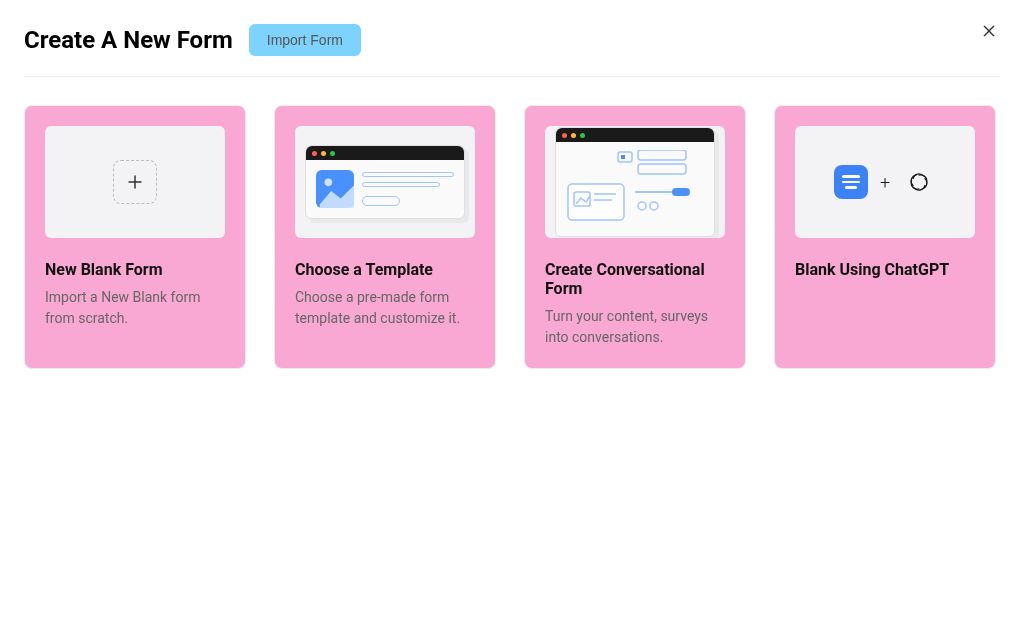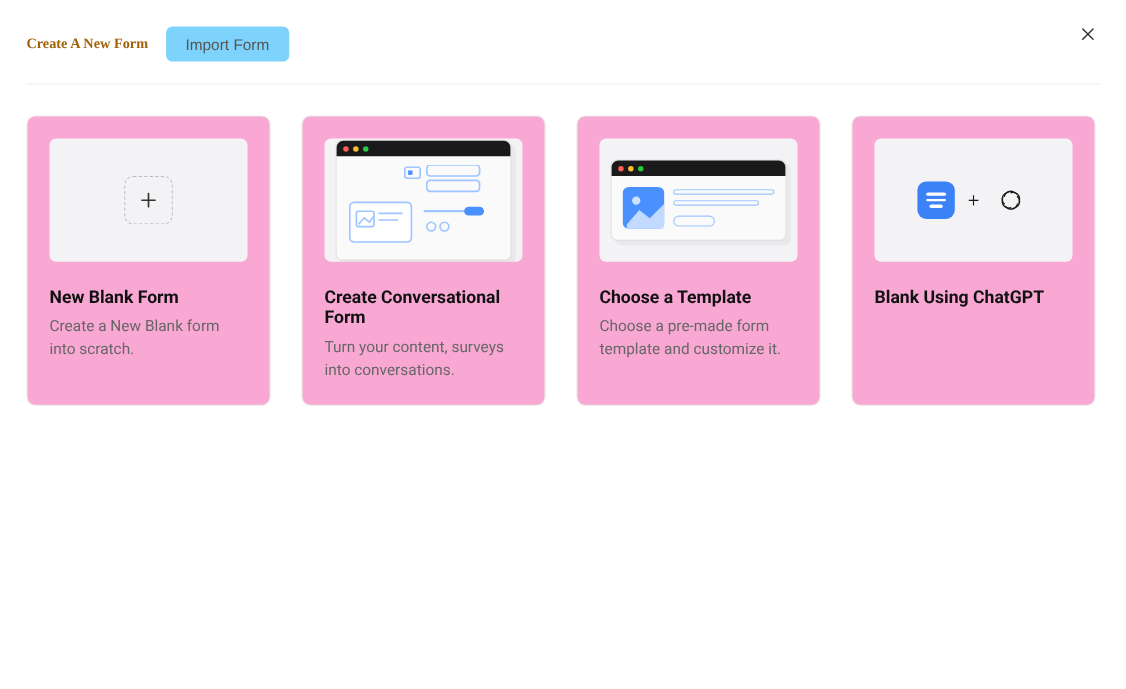--- a/index.html
+++ b/index.html
@@ -16,24 +16,23 @@
       position: relative;
     }
     .header {
       display: flex;
       align-items: center;
       gap: 16px;
       padding-bottom: 20px;
       border-bottom: 1px solid #eee;
     }
     .title {
-      font-size: 13px;
+      font-size: 24px;
       font-weight: 700;
-      color: #a16207;
-      font-family: Liberation Serif, serif;
+      color: #000000;
     }
     .import-btn {
       background: #7dd3fc;
       border: none;
       border-radius: 6px;
       padding: 8px 18px;
       font-size: 14px;
       color: #555;
       cursor: pointer;
     }
@@ -201,21 +200,47 @@
     <div class="card">
       <div class="preview">
         <div class="plus-box">
           <svg width="18" height="18" viewBox="0 0 24 24" fill="none" stroke="#333" stroke-width="2" stroke-linecap="round">
             <line x1="12" y1="4" x2="12" y2="20"></line>
             <line x1="4" y1="12" x2="20" y2="12"></line>
           </svg>
         </div>
       </div>
       <div class="card-title">New Blank Form</div>
-      <div class="card-desc">Create a New Blank form into scratch.</div>
+      <div class="card-desc">Import a New Blank form from scratch.</div>
+    </div>
+
+    <div class="card">
+      <div class="preview">
+        <div class="browser">
+          <div class="browser-bar">
+            <span class="dot r"></span>
+              <span class="dot y"></span>
+              <span class="dot g"></span>
+          </div>
+          <div class="browser-body">
+            <svg width="38" height="38" viewBox="0 0 40 40">
+              <rect x="0" y="0" width="40" height="40" rx="6" fill="#4a90ff"></rect>
+              <circle cx="13" cy="13" r="4" fill="#cfe2ff"></circle>
+              <path d="M4 36 L16 22 L26 30 L40 16 L40 40 L4 40 Z" fill="#cfe2ff" opacity="0.9"></path>
+            </svg>
+            <div style="flex:1;display:flex;flex-direction:column;gap:5px;padding-top:2px;">
+              <div style="height:5px;border:1.5px solid #9ec5ff;border-radius:3px;"></div>
+              <div style="height:5px;border:1.5px solid #9ec5ff;border-radius:3px;width:85%;"></div>
+              <div style="height:10px;width:38px;border:1.5px solid #9ec5ff;border-radius:6px;margin-top:4px;"></div>
+            </div>
+          </div>
+        </div>
+      </div>
+      <div class="card-title">Choose a Template</div>
+      <div class="card-desc">Choose a pre-made form template and customize it.</div>
     </div>
 
     <div class="card">
       <div class="preview">
         <div class="browser">
           <div class="browser-bar">
             <span class="dot r"></span>
               <span class="dot y"></span>
               <span class="dot g"></span>
           </div>
@@ -235,46 +260,20 @@
               <circle cx="76" cy="56" r="4" fill="none" stroke="#9ec5ff" stroke-width="1.5"></circle>
               <circle cx="88" cy="56" r="4" fill="none" stroke="#9ec5ff" stroke-width="1.5"></circle>
             </svg>
           </div>
         </div>
       </div>
       <div class="card-title">Create Conversational Form</div>
       <div class="card-desc">Turn your content, surveys into conversations.</div>
     </div>
 
-    <div class="card">
-      <div class="preview">
-        <div class="browser">
-          <div class="browser-bar">
-            <span class="dot r"></span>
-              <span class="dot y"></span>
-              <span class="dot g"></span>
-          </div>
-          <div class="browser-body">
-            <svg width="38" height="38" viewBox="0 0 40 40">
-              <rect x="0" y="0" width="40" height="40" rx="6" fill="#4a90ff"></rect>
-              <circle cx="13" cy="13" r="4" fill="#cfe2ff"></circle>
-              <path d="M4 36 L16 22 L26 30 L40 16 L40 40 L4 40 Z" fill="#cfe2ff" opacity="0.9"></path>
-            </svg>
-            <div style="flex:1;display:flex;flex-direction:column;gap:5px;padding-top:2px;">
-              <div style="height:5px;border:1.5px solid #9ec5ff;border-radius:3px;"></div>
-              <div style="height:5px;border:1.5px solid #9ec5ff;border-radius:3px;width:85%;"></div>
-              <div style="height:10px;width:38px;border:1.5px solid #9ec5ff;border-radius:6px;margin-top:4px;"></div>
-            </div>
-          </div>
-        </div>
-      </div>
-      <div class="card-title">Choose a Template</div>
-      <div class="card-desc">Choose a pre-made form template and customize it.</div>
-    </div>
-
 
     <div class="card">
       <div class="preview">
         <div class="combo">
           <div class="app-icon">
             <div class="app-line" style="width:100%;"></div>
             <div class="app-line" style="width:100%;"></div>
             <div class="app-line" style="width:65%;"></div>
           </div>
           <span class="plus-sym">+</span>

